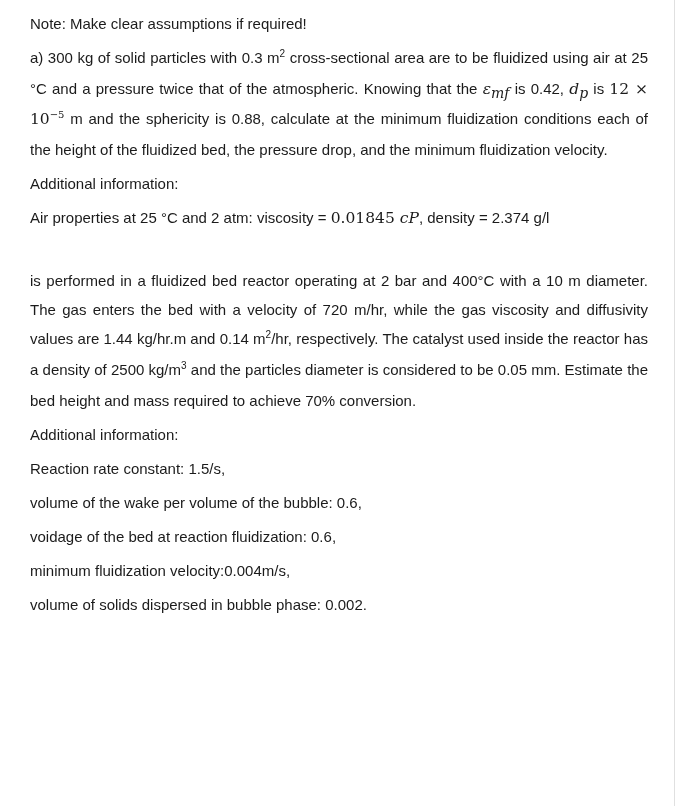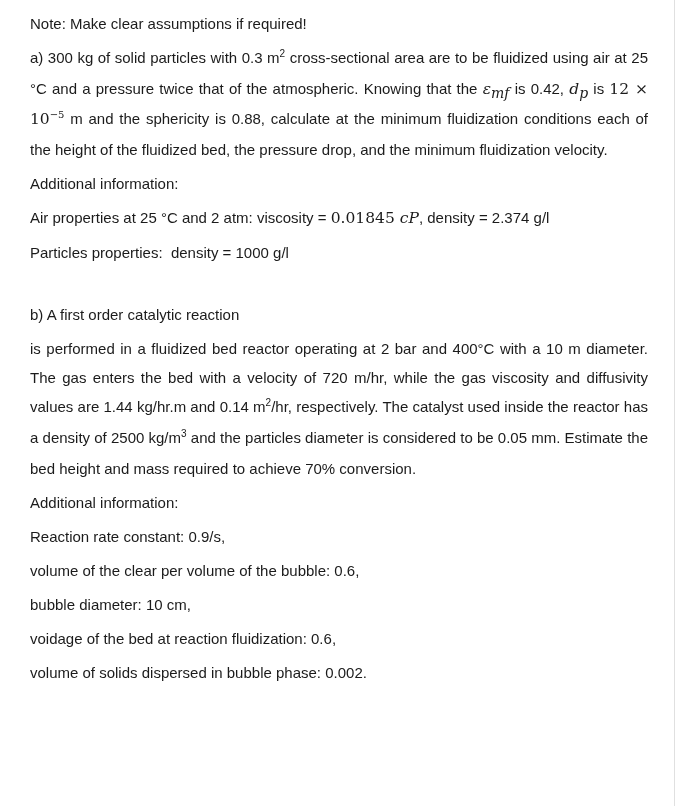--- a/index.html
+++ b/index.html
@@ -65,25 +65,23 @@
 </style>
 </head>
 <body>
 
 <div class="page" style="background: rgb(255, 255, 255); padding-left: 40px;">
   <div class="doc" style="color: rgb(27, 27, 27);">
       <p class="para"><span class="seg">Note: Make clear assumptions if required!</span></p>
       <p class="para justify"><span class="seg">a) 300 kg of solid particles with 0.3 m</span><span class="seg sup">2</span><span class="seg"> cross-sectional area are to be fluidized using air at 25 °C and a pressure twice that of the atmospheric. Knowing that the </span><span class="seg math italic">ε</span><span class="seg math italic sub">mf</span><span class="seg"> is 0.42, </span><span class="seg math italic">d</span><span class="seg math italic sub">p</span><span class="seg"> is </span><span class="seg math">12 × 10</span><span class="seg math sup">−5</span><span class="seg"> m and the sphericity is 0.88, calculate at the minimum fluidization conditions each of the height of the fluidized bed, the pressure drop, and the minimum fluidization velocity.</span></p>
       <p class="para"><span class="seg">Additional information:</span></p>
       <p class="para"><span class="seg">Air properties at 25 °C and 2 atm: viscosity = </span><span class="seg math">0.01845 </span><span class="seg math italic">cP</span><span class="seg">, density = 2.374 g/l</span></p>
-      <p class="para"><span class="seg">Particles properties: &nbsp;density = 1000 g/l</span></p>
       <div class="spacer"></div>
-      <p class="para"><span class="seg">b) A first order catalytic reaction</span></p>
       <p class="para justify"><span class="seg">is performed in a fluidized bed reactor operating at 2 bar and 400°C with a 10 m diameter. The gas enters the bed with a velocity of 720 m/hr, while the gas viscosity and diffusivity values are 1.44 kg/hr.m and 0.14 m</span><span class="seg sup">2</span><span class="seg">/hr, respectively. The catalyst used inside the reactor has a density of 2500 kg/m</span><span class="seg sup">3</span><span class="seg"> and the particles diameter is considered to be 0.05 mm. Estimate the bed height and mass required to achieve 70% conversion.</span></p>
       <p class="para"><span class="seg">Additional information:</span></p>
-      <p class="para"><span class="seg">Reaction rate constant: 0.9/s,</span></p>
-      <p class="para"><span class="seg">volume of the clear per volume of the bubble: 0.6,</span></p>
-      <p class="para"><span class="seg">bubble diameter: 10 cm,</span></p>
+      <p class="para"><span class="seg">Reaction rate constant: 1.5/s,</span></p>
+      <p class="para"><span class="seg">volume of the wake per volume of the bubble: 0.6,</span></p>
       <p class="para"><span class="seg">voidage of the bed at reaction fluidization: 0.6,</span></p>
+      <p class="para"><span class="seg">minimum fluidization velocity:0.004m/s,</span></p>
       <p class="para"><span class="seg">volume of solids dispersed in bubble phase: 0.002.</span></p>
     </div>
   <div class="right-edge" style="background: rgb(224, 224, 224);"></div>
 </div>
 
 </body></html>

